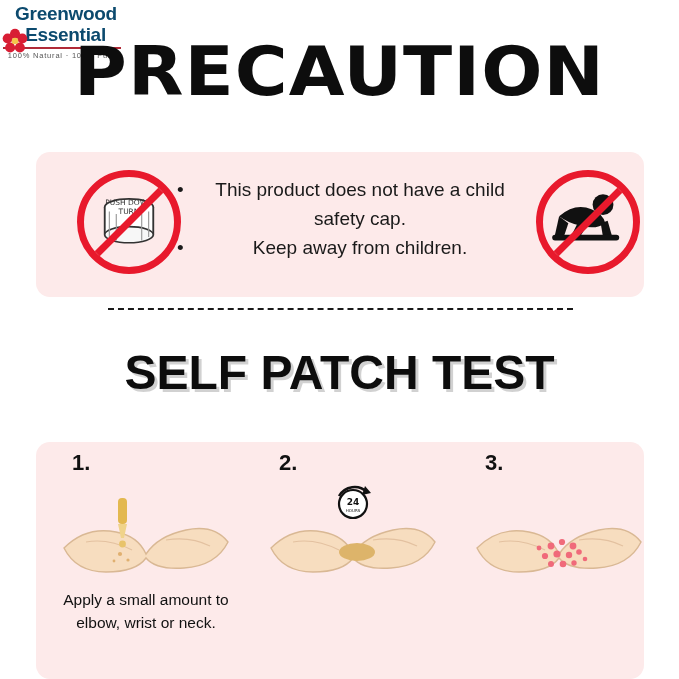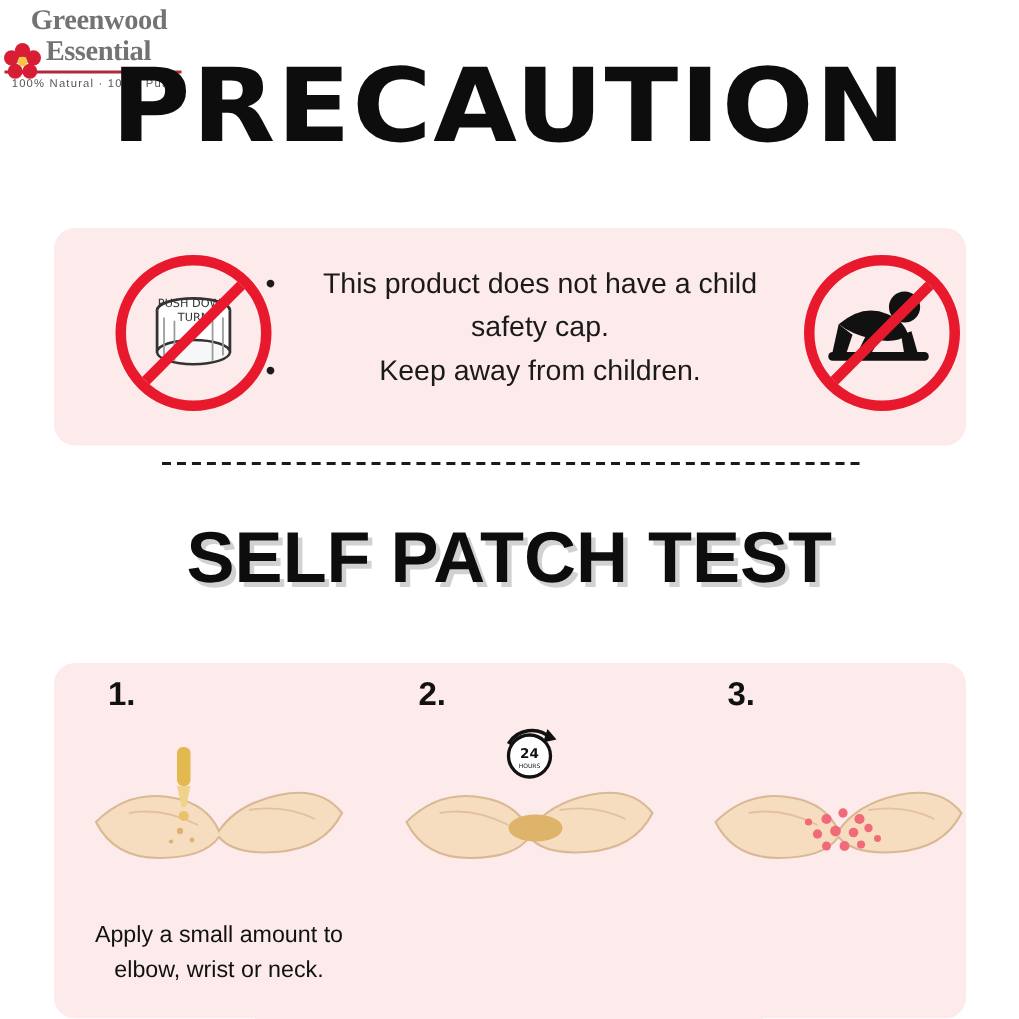--- a/index.html
+++ b/index.html
@@ -25,23 +25,23 @@
     text-align: center;
   }
   .brand-flower {
     position: absolute;
     left: 2px;
     top: 24px;
     width: 26px;
     height: 26px;
   }
   .brand-line1, .brand-line2 {
-    font-family: Liberation Serif, serif;
+    font-family: Liberation Sans, sans-serif;
     font-weight: 700;
-    color: #737373;
+    color: #0c4a6e;
     line-height: 1.0;
     letter-spacing: -0.3px;
   }
   .brand-line1 {
     font-size: 19px;
     padding-left: 8px;
   }
   .brand-line2 {
     font-size: 19px;
     padding-left: 7px;
@@ -187,21 +187,21 @@
   .step-art {
     position: absolute;
     left: 0;
     top: 38px;
     width: 200px;
     height: 115px;
   }
   .step-caption {
     position: absolute;
     left: 0;
-    top: 170px;
+    top: 146px;
     width: 200px;
     text-align: center;
     font-size: 15.5px;
     line-height: 23px;
     color: #111111;
   }
 </style>
 </head>
 <body>
 

